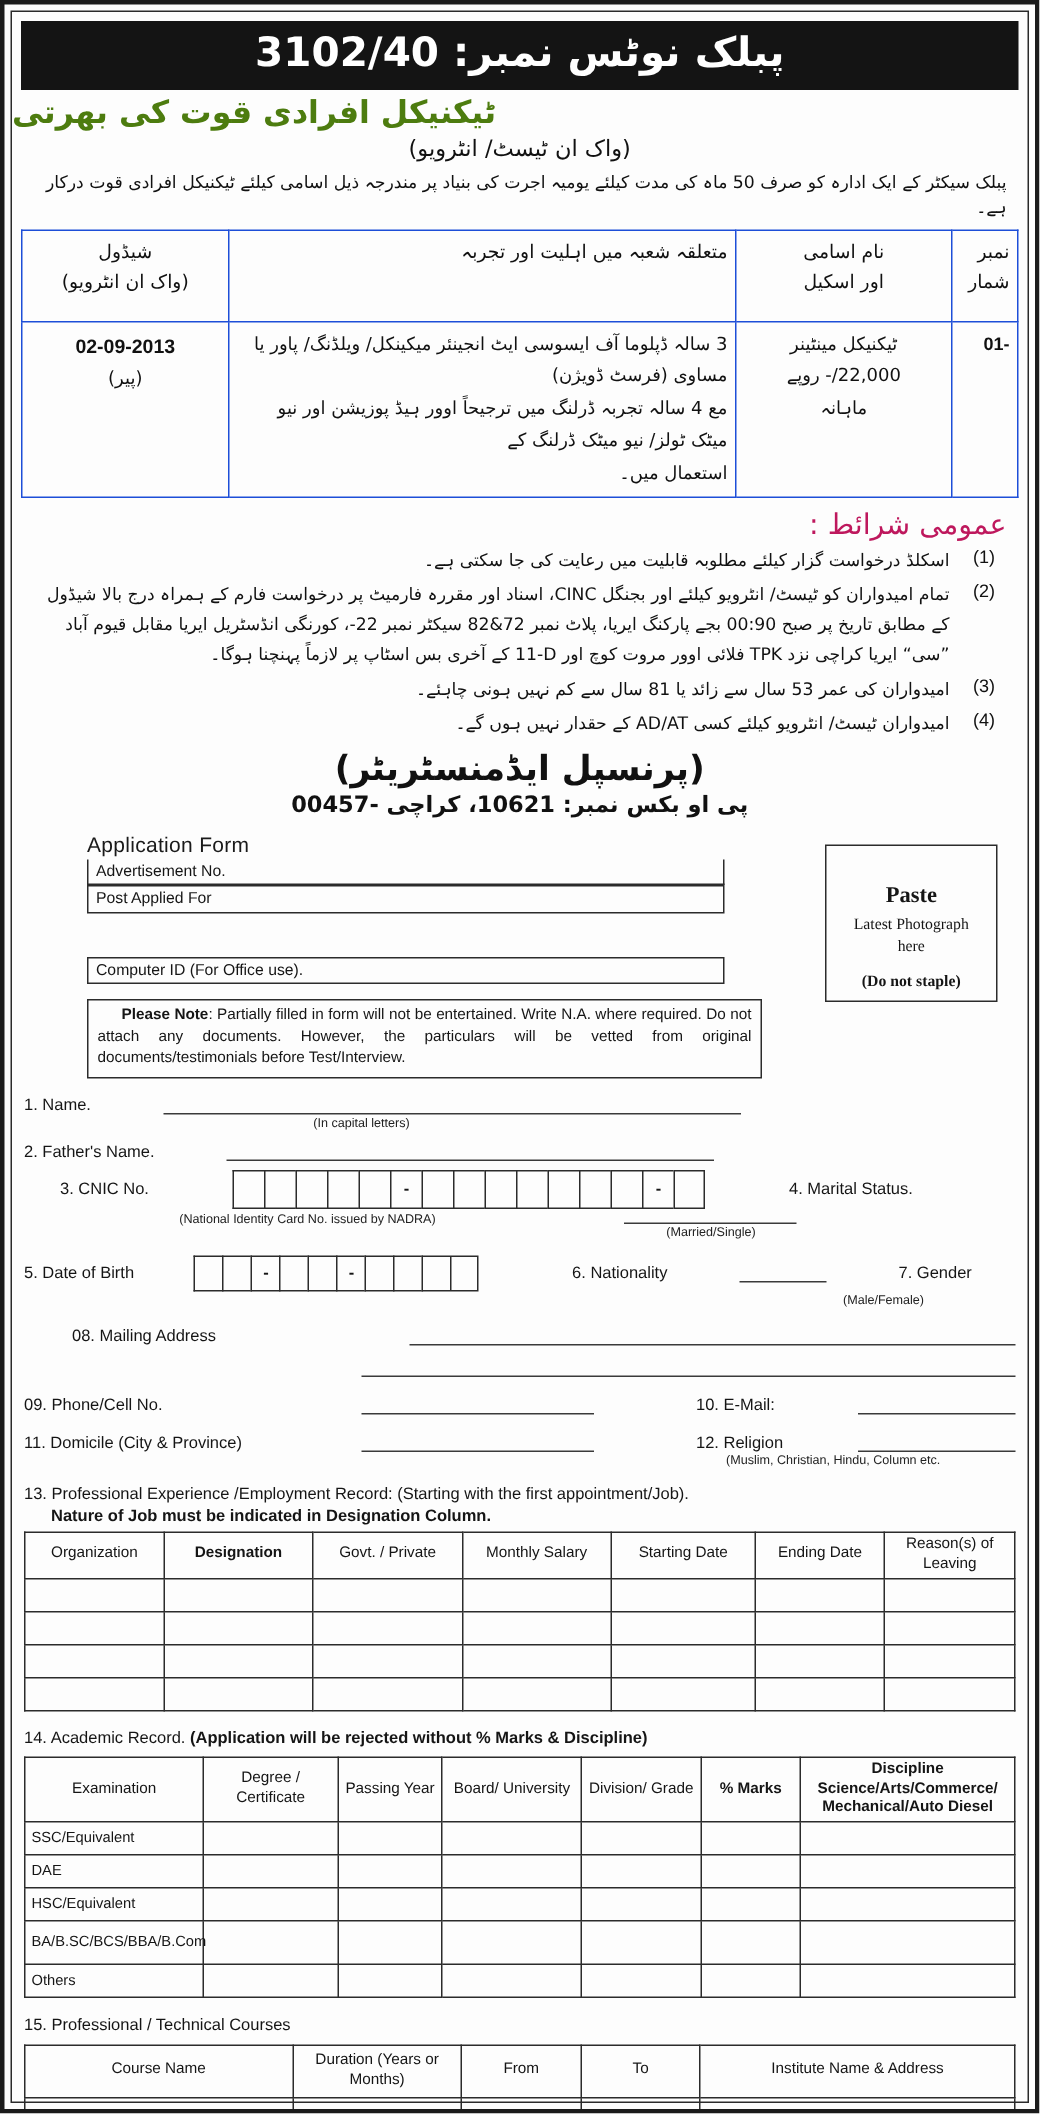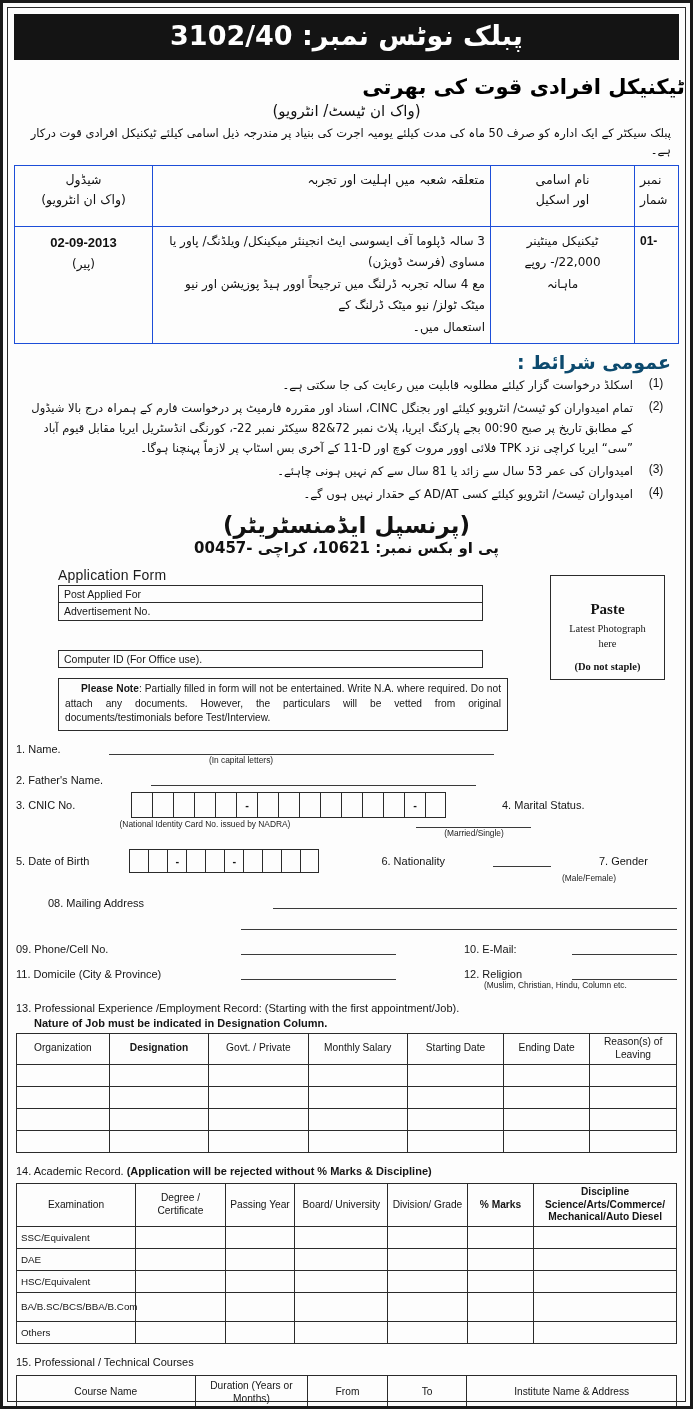--- a/index.html
+++ b/index.html
@@ -31,25 +31,25 @@
     background:#141414;
     color:#fff;
     text-align:center;
     padding:6px 0 9px 0;
     font-size:27px;
     font-weight:bold;
     line-height:1.15;
     letter-spacing:.3px;
   }
   .headline{
-    text-align:right;
+    text-align:left;
     font-size:21px;
     font-weight:bold;
-    margin:15px 0 2px 0;
-    color:#000000;
+    margin:3px 0 2px 0;
+    color:#4d7c0f;
   }
   .subhead{
     text-align:center;
     font-size:15px;
     margin:3px 0 3px 0;
     color:#111;
   }
   .lede{
     text-align:right;
     font-size:11.5px;
@@ -67,30 +67,30 @@
   }
   .jobs td{
     border:1px solid #1d4ed8;
     padding:4px 5px;
     vertical-align:top;
     color:#111;
   }
   .jobs .c-sched{ width:127px; text-align:center; }
   .jobs .c-qual{  text-align:right; }
   .jobs .c-post{  width:133px; text-align:center; }
-  .jobs .c-sr{    width:33px;  text-align:left; }
+  .jobs .c-sr{    width:33px;  text-align:right; }
   .jobs .hdr td{ font-size:12.5px; line-height:1.65; height:52px; }
   .jobs .row td{ font-size:12px;  line-height:1.8; }
   .num{ font-family:"Liberation Sans",sans-serif; direction:ltr; unicode-bidi:normal; font-weight:bold; font-size:13px;}
   .vert-sr{ font-size:12px; line-height:1.5; }
 
   
   .cond-wrap{ margin:7px 6px 0 6px; }
   .cond-title{
-    text-align:right; font-size:19px; font-weight:bold; color:#0c4a6e;
+    text-align:right; font-size:19px; font-weight:normal; color:#be185d;
     padding:0 8px 2px 0;
   }
   .cond-row{ display:flex; flex-direction:row-reverse; align-items:flex-start; margin-bottom:3px; }
   .cond-no{
     flex:0 0 46px; text-align:center; font-size:12px; color:#111;
     font-family:"Liberation Sans",sans-serif; direction:ltr;
     padding-top:1px;
   }
   .cond-txt{
     flex:1 1 auto; text-align:right; font-size:11.5px; line-height:1.75; color:#111;
@@ -274,39 +274,39 @@
 
       <div class="photo-box">
         <div class="pb-strong">Paste</div>
         <div>Latest Photograph</div>
         <div>here</div>
         <div class="pb-note">(Do not staple)</div>
       </div>
 
       <div class="af-title">Application Form</div>
 
+      <div class="box-line b2">Advertisement No.</div>
       <div class="box-line">Post Applied For</div>
-      <div class="box-line b2">Advertisement No.</div>
       <div class="box-line spaced">Computer ID (For Office use).</div>
 
       <div class="note"><b>Please Note</b><span>: Partially filled in form will not be entertained. Write N.A. where required. Do not attach any documents. However, the particulars will be vetted from original documents/testimonials before Test/Interview.</span></div>
 
       <div class="frow">
         <div class="lbl">1. Name.</div>
         <div class="ul" style="margin-left:8px;max-width:385px;"></div>
       </div>
       <div class="hint" style="width:450px;margin-left:0;">(In capital letters)</div>
 
       <div class="frow" style="margin-top:9px;">
         <div class="lbl">2. Father's Name.</div>
         <div class="ul" style="margin-left:8px;max-width:325px;"></div>
       </div>
 
       <div class="frow" style="margin-top:6px;align-items:center;">
-        <div class="lbl" style="width:75px;">3. CNIC No.</div>
+        <div class="lbl" style="width:75px;margin-left:24px;">3. CNIC No.</div>
         <div class="cboxes">
           <div class="cbox"></div>
           <div class="cbox"></div>
           <div class="cbox"></div>
           <div class="cbox"></div>
           <div class="cbox"></div>
           <div class="cbox dash">-</div>
           <div class="cbox"></div>
           <div class="cbox"></div>
           <div class="cbox"></div>

